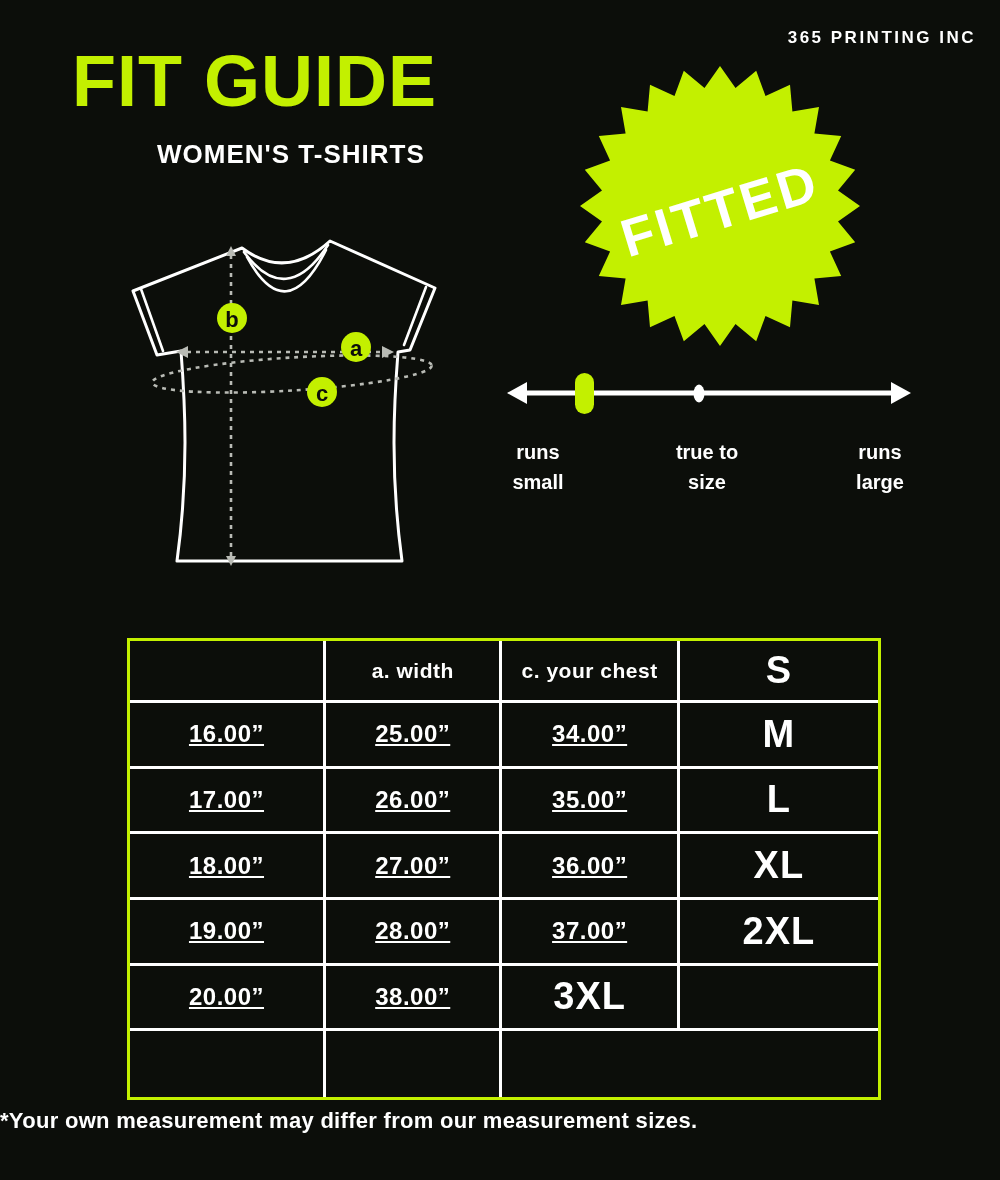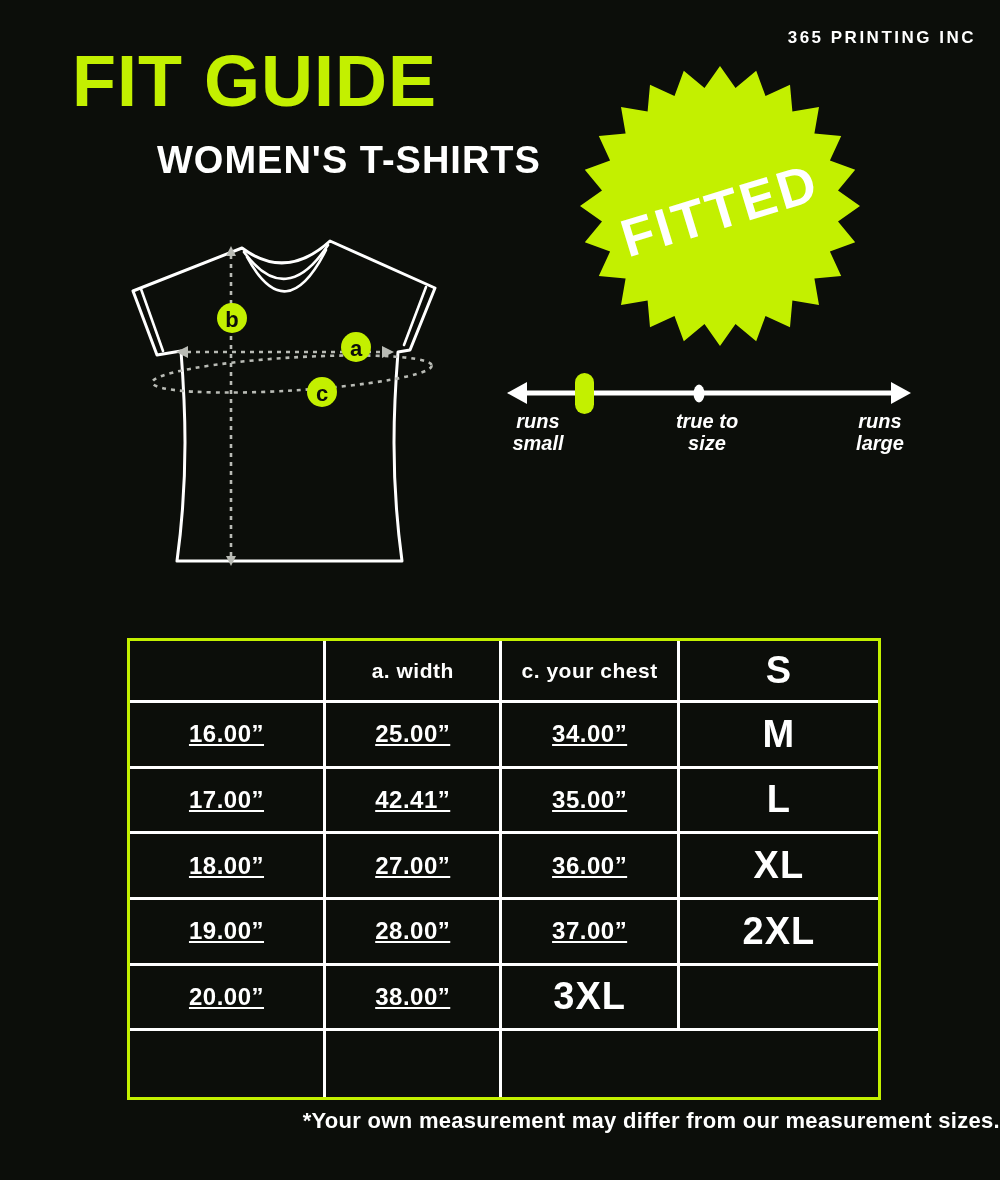--- a/index.html
+++ b/index.html
@@ -5,52 +5,52 @@
   :root{ --accent:#c3f000; --bg:#0c0e0a; --ink:#ffffff; --dash:#b9bbb5; }
   html,body{ margin:0; padding:0; }
   body{
     width:1000px; height:1180px; position:relative; overflow:hidden;
     background:var(--bg); color:var(--ink);
     font-family:"Liberation Sans", sans-serif; font-weight:bold;
   }
   .abs{ position:absolute; }
   .brand{ right:24px; top:28px; font-size:17px; letter-spacing:2.5px; }
   .title{ left:60px; top:40px; font-size:72px; letter-spacing:1px; color:var(--accent);margin-left:12px; }
-  .subtitle{ left:157px; top:139px; font-size:38px; letter-spacing:1px; }
+  .subtitle{ left:157px; top:139px; font-size:26px; letter-spacing:1px; }
   .badge-svg{ left:578px; top:64px; }
   .badge-star{ fill:var(--accent); }
   .badge-text{ fill:#fff; font-size:53px; font-weight:bold; letter-spacing:3px; }
   .tshirt-svg{ left:125px; top:233px; }
   .outline{ fill:none; stroke:#fff; stroke-width:3; stroke-linejoin:round; stroke-linecap:round; }
   .thin{ stroke-width:2.6; }
   .dashline{ fill:none; stroke:var(--dash); stroke-width:2.6; stroke-dasharray:4 5; }
   .dashhead{ fill:var(--dash); }
   .marker-circle{ fill:var(--accent); }
   .marker-letter{ fill:#0c0e0a; font-size:22px; font-weight:bold; text-anchor:middle; dominant-baseline:central; }
   .scale-svg{ left:503px; top:368px; }
   .scale-line{ stroke:#fff; stroke-width:5; }
   .scale-head{ fill:#fff; }
   .scale-marker{ fill:var(--accent); }
   .scale-dot{ fill:#fff; }
-  .scale-label{ top:410px; width:120px; text-align:center; font-size:20px; line-height:22px; white-space:pre-line;font-style:italic; }
+  .scale-label{ top:437px; width:120px; text-align:center; font-size:20px; line-height:30px; white-space:pre-line; }
   .lbl-small{ left:478px; } .lbl-true{ left:647px; } .lbl-large{ left:820px; }
   .size-table{
     left:127px; top:638px; width:754px; height:462px;
     border:3px solid var(--accent); box-sizing:border-box;
     display:grid; grid-template-columns:26.2% 23.6% 23.7% 26.5%;
     grid-template-rows:62px repeat(6,1fr);
   }
   .cell{ display:flex; align-items:center; justify-content:center;
     border-right:3px solid #fff; border-bottom:3px solid #fff; }
   .cell:nth-child(4n){ border-right:none; }
   .cell:nth-child(n+25){ border-bottom:none; }
   .hdr{ font-size:21px; letter-spacing:0.5px; }
   .sz{ font-size:38px; letter-spacing:1px; }
   .val{ font-size:24px; letter-spacing:0.5px;text-decoration:underline; }
-  .footnote{ left:0; top:1108px; width:1000px; text-align:right; font-size:22px; letter-spacing:0.3px; }
+  .footnote{ left:0; top:1108px; width:1000px; text-align:left; font-size:22px; letter-spacing:0.3px; }
 </style>
 </head>
 <body>
 
 <div class="abs brand">365 PRINTING INC</div>
 <div class="abs title">FIT GUIDE</div>
 <div class="abs subtitle">WOMEN'S T-SHIRTS</div>
 
 <svg class="abs badge-svg" width="284" height="284" viewBox="0 0 284 284">
   <polygon class="badge-star" points="142.0,2.0 157.5,24.0 178.2,6.8 187.5,32.1 212.0,20.8 214.4,47.6 241.0,43.0 236.4,69.6 263.2,72.0 251.9,96.5 277.2,105.8 260.0,126.5 282.0,142.0 260.0,157.5 277.2,178.2 251.9,187.5 263.2,212.0 236.4,214.4 241.0,241.0 214.4,236.4 212.0,263.2 187.5,251.9 178.2,277.2 157.5,260.0 142.0,282.0 126.5,260.0 105.8,277.2 96.5,251.9 72.0,263.2 69.6,236.4 43.0,241.0 47.6,214.4 20.8,212.0 32.1,187.5 6.8,178.2 24.0,157.5 2.0,142.0 24.0,126.5 6.8,105.8 32.1,96.5 20.8,72.0 47.6,69.6 43.0,43.0 69.6,47.6 72.0,20.8 96.5,32.1 105.8,6.8 126.5,24.0"></polygon>
@@ -104,21 +104,21 @@
   <div class="cell hdr">a. width</div>
   <div class="cell hdr">c. your chest</div>
 
   <div class="cell sz">S</div>
   <div class="cell val">16.00”</div>
   <div class="cell val">25.00”</div>
   <div class="cell val">34.00”</div>
 
   <div class="cell sz">M</div>
   <div class="cell val">17.00”</div>
-  <div class="cell val">42.41”</div>
+  <div class="cell val">26.00”</div>
   <div class="cell val">35.00”</div>
 
   <div class="cell sz">L</div>
   <div class="cell val">18.00”</div>
   <div class="cell val">27.00”</div>
   <div class="cell val">36.00”</div>
 
   <div class="cell sz">XL</div>
   <div class="cell val">19.00”</div>
   <div class="cell val">28.00”</div>

